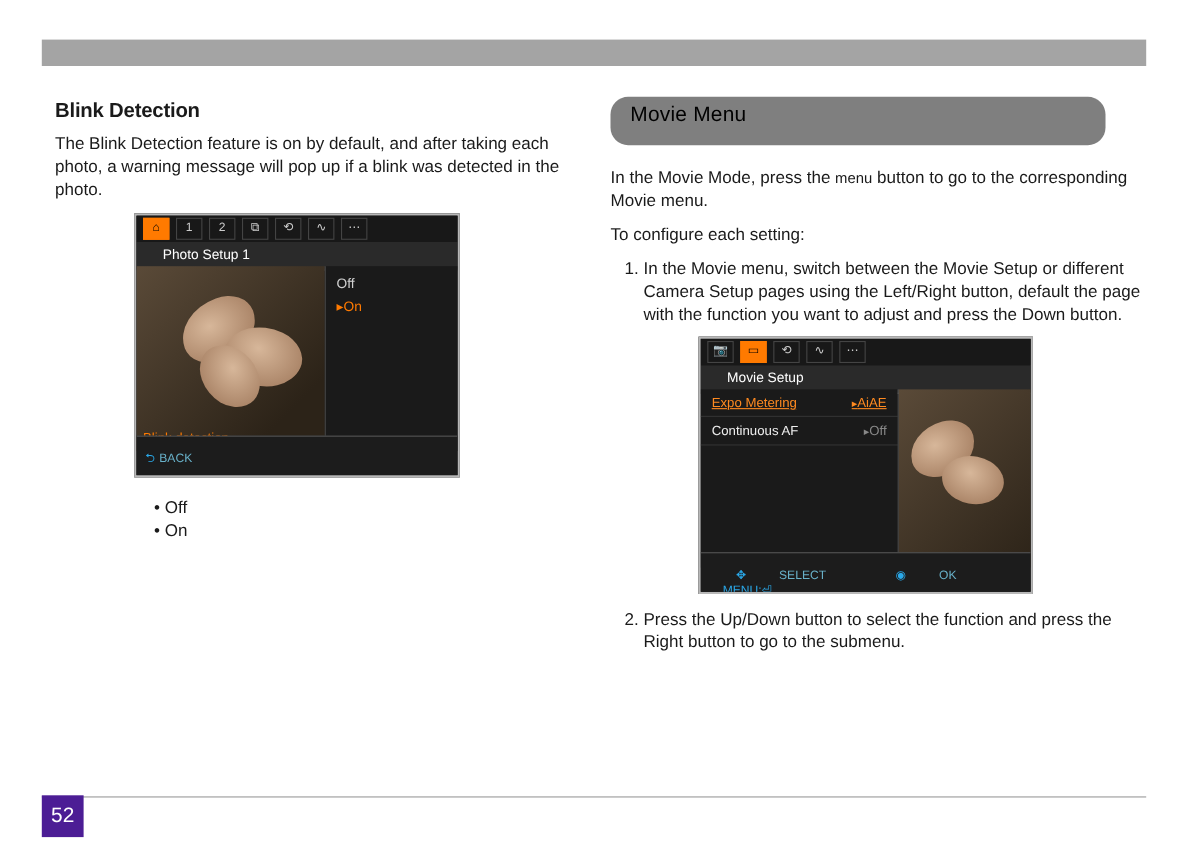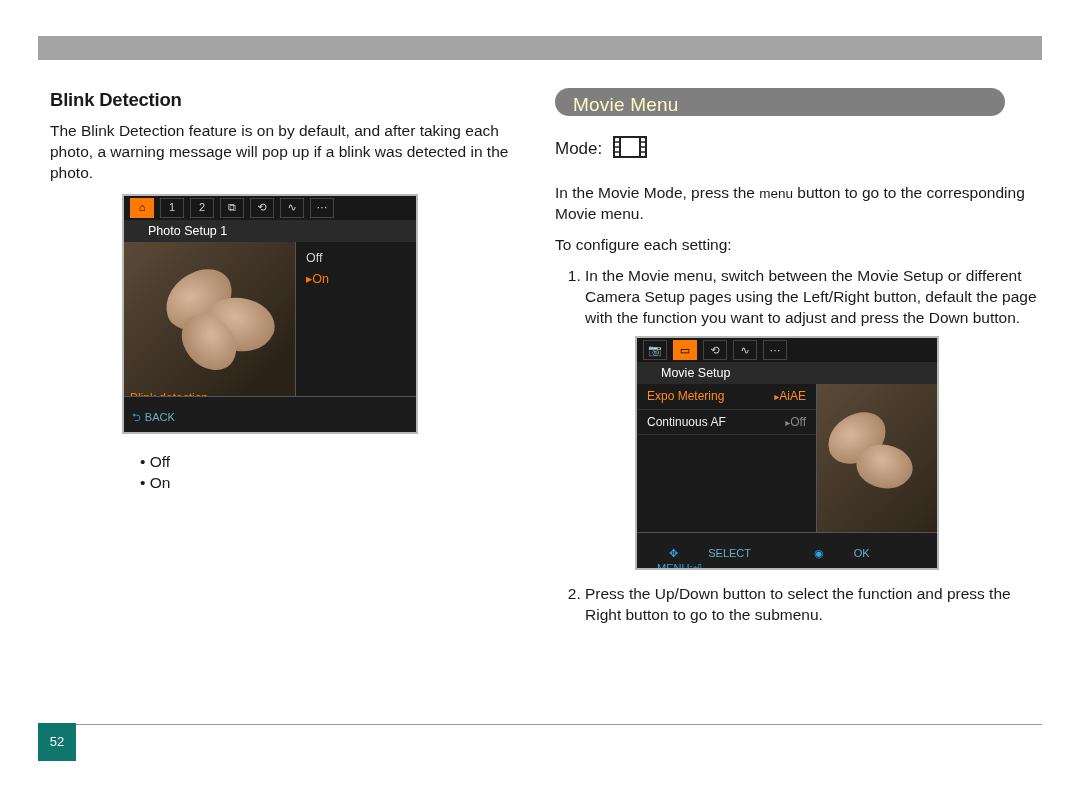--- a/index.html
+++ b/index.html
@@ -25,24 +25,24 @@
     margin:0 0 8px 0;
     font-weight:700;
     font-size:18.5px;
     letter-spacing:-0.2px;
   }
   p{margin:0 0 10px 0;}
   .bullets{margin:18px 0 0 90px;}
   .bullets div::before{content:"\2022  ";}
   
   .pill{
-    width:450px;height:28px;
+    width:450px;height:44px;
     background:#7f7f7f;
     border-radius:16px;
-    color:#fef9c3;
+    color:#000000;
     font-size:19px;
     padding:4px 0 0 18px;
     box-sizing:border-box;
     letter-spacing:0.2px;
     margin-bottom:20px;
   }
   .mode-row{font-size:17px;margin-bottom:18px;}
   .mode-icon-svg{display:inline-block;vertical-align:-4px;margin-left:6px;}
   .instr{margin-top:4px;}
   .menu-word{font-size:13.5px;}
@@ -99,38 +99,38 @@
   .lcd.movie{width:300px;height:230px;margin:8px 0 14px 80px;}
   .lcd.movie .rows{
     position:absolute;left:0;right:0;top:46px;bottom:22px;
     display:flex;
   }
   .lcd.movie .rowbox{flex:1;background:#1a1a1a;}
   .lcd.movie .row{
     display:flex;justify-content:space-between;
     padding:4px 10px;font-size:12px;border-bottom:1px solid #333;
   }
-  .lcd.movie .row.hi{color:#ff8a20;}
+  .lcd.movie .row.hi{color:#ff8a20;text-decoration:underline;}
   .lcd.movie .row .val::before{content:"\25B8 ";font-size:10px;}
   .lcd.movie .row .val.off{color:#888;}
   .lcd.movie .preview{
     width:120px;background:linear-gradient(135deg,#5a4a38,#2c2318);
     border-left:1px solid #555;position:relative;overflow:hidden;
   }
   .lcd.movie .foot span{margin-right:18px;margin-left:12px;}
   .lcd.movie .foot .lbl{color:#2aa8e8;}
   
   .hline{
     position:absolute;left:38px;right:38px;bottom:60px;top:auto;
     border-top:1px solid #999;
   }
   .corner{
     position:absolute;left:38px;bottom:24px;
-    width:38px;height:38px;background:#0f766e;
-    color:#fff;font-size:13px;
+    width:38px;height:38px;background:#4c1d95;
+    color:#fff;font-size:19px;
     display:flex;align-items:center;justify-content:center;
   }
 </style>
 </head>
 <body>
 
 <div class="page">
   <div class="topband"></div>
 
   <div class="col left">
@@ -167,36 +167,20 @@
 
     <div class="bullets">
       <div>Off</div>
       <div>On</div>
     </div>
   </div>
 
   <div class="col right">
     <div class="pill">Movie Menu</div>
 
-    <div class="mode-row">
-      <span>Mode:</span>
-      <span class="mode-icon-svg">
-        <svg width="34" height="22" viewBox="0 0 34 22">
-          <rect x="1" y="1" width="32" height="20" rx="2" fill="none" stroke="#222" stroke-width="2"></rect>
-          <rect x="1" y="1" width="6" height="20" fill="none" stroke="#222" stroke-width="2"></rect>
-          <rect x="27" y="1" width="6" height="20" fill="none" stroke="#222" stroke-width="2"></rect>
-          <line x1="1" y1="6" x2="7" y2="6" stroke="#222" stroke-width="1.5"></line>
-          <line x1="1" y1="11" x2="7" y2="11" stroke="#222" stroke-width="1.5"></line>
-          <line x1="1" y1="16" x2="7" y2="16" stroke="#222" stroke-width="1.5"></line>
-          <line x1="27" y1="6" x2="33" y2="6" stroke="#222" stroke-width="1.5"></line>
-          <line x1="27" y1="11" x2="33" y2="11" stroke="#222" stroke-width="1.5"></line>
-          <line x1="27" y1="16" x2="33" y2="16" stroke="#222" stroke-width="1.5"></line>
-        </svg>
-      </span>
-    </div>
 
     <p class="instr">
       <span>In the Movie Mode, press the </span><span class="menu-word">menu</span><span> button to go to the corresponding Movie menu.</span>
     </p>
 
     <p>To configure each setting:</p>
 
     <ol>
       <li>In the Movie menu, switch between the Movie Setup or different Camera Setup pages using the Left/Right button, default the page with the function you want to adjust and press the Down button.</li>
     </ol>

